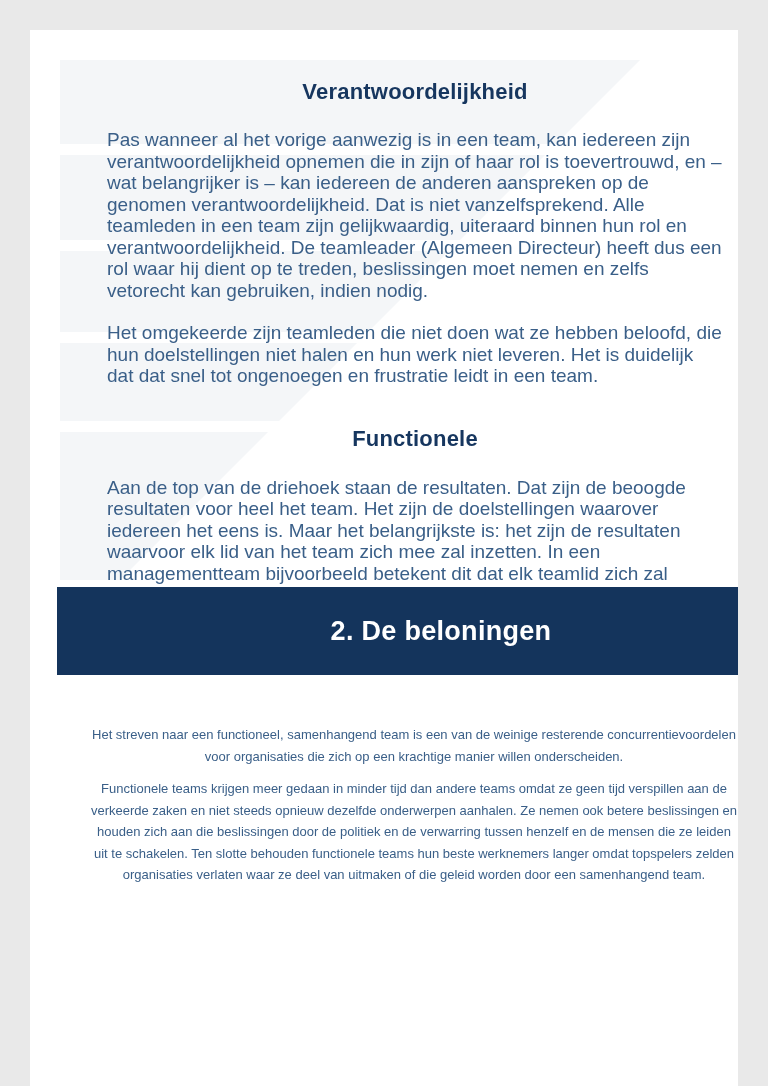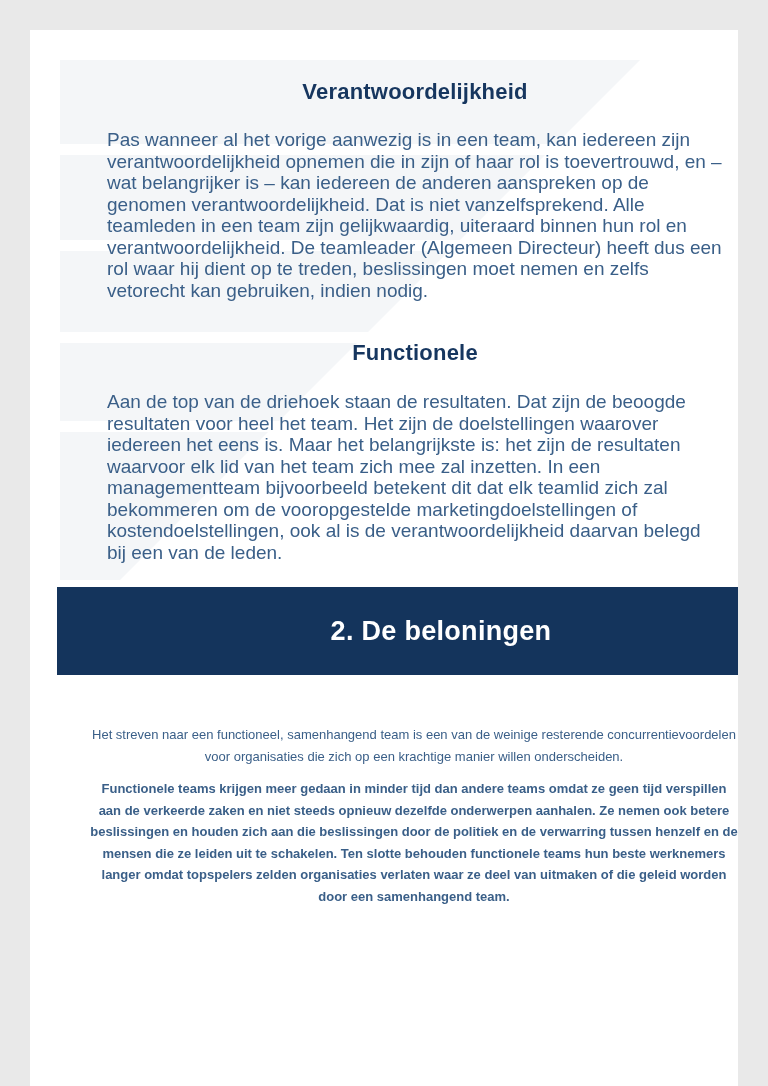--- a/index.html
+++ b/index.html
@@ -71,21 +71,21 @@
   .closing {
     position: absolute;
     left: 45px;
     right: 45px;
     text-align: center;
     color: #3a5f88;
     font-size: 13px;
     line-height: 21.5px;
   }
   .closing.first  { top: 679px; }
-  .closing.second { top: 733px; font-weight: bold; }
+  .closing.second { top: 733px; }
 
   
   .footer-logo {
     position: absolute;
     left: 0;
     right: 0;
     bottom: 23px;
     display: flex;
     flex-direction: column;
     align-items: center;
@@ -132,20 +132,21 @@
     <div class="chevron c3"></div>
     <div class="chevron c4"></div>
     <div class="chevron c5"></div>
   </div>
 
   <div class="content">
     <h1 class="section-heading">Verantwoordelijkheid</h1>
 
     <p class="body-par p1">Pas wanneer al het vorige aanwezig is in een team, kan iedereen zijn verantwoordelijkheid opnemen die in zijn of haar rol is toevertrouwd, en – wat belangrijker is – kan iedereen de anderen aanspreken op de genomen verantwoordelijkheid. Dat is niet vanzelfsprekend. Alle teamleden in een team zijn gelijkwaardig, uiteraard binnen hun rol en verantwoordelijkheid. De teamleader (Algemeen Directeur) heeft dus een rol waar hij dient op te treden, beslissingen moet nemen en zelfs vetorecht kan gebruiken, indien nodig.</p>
 
+    <p class="body-par p2">Het omgekeerde zijn teamleden die niet doen wat ze hebben beloofd, die hun doelstellingen niet halen en hun werk niet leveren. Het is duidelijk dat dat snel tot ongenoegen en frustratie leidt in een team.</p>
 
     <h1 class="section-heading second">Functionele</h1>
 
     <p class="body-par p3">Aan de top van de driehoek staan de resultaten. Dat zijn de beoogde resultaten voor heel het team. Het zijn de doelstellingen waarover iedereen het eens is. Maar het belangrijkste is: het zijn de resultaten waarvoor elk lid van het team zich mee zal inzetten. In een managementteam bijvoorbeeld betekent dit dat elk teamlid zich zal bekommeren om de vooropgestelde marketingdoelstellingen of kostendoelstellingen, ook al is de verantwoordelijkheid daarvan belegd bij een van de leden.</p>
 
   </div>
 
   <div class="banner">
     <div class="banner-title">2. De beloningen</div>
   </div>

